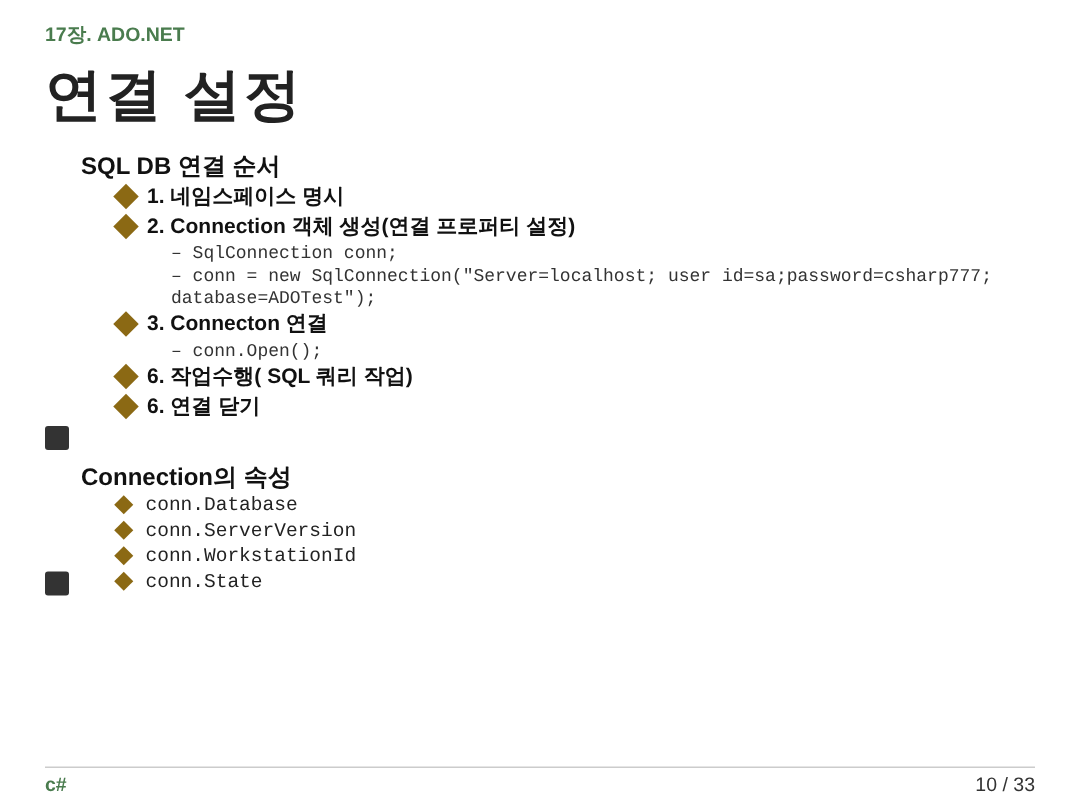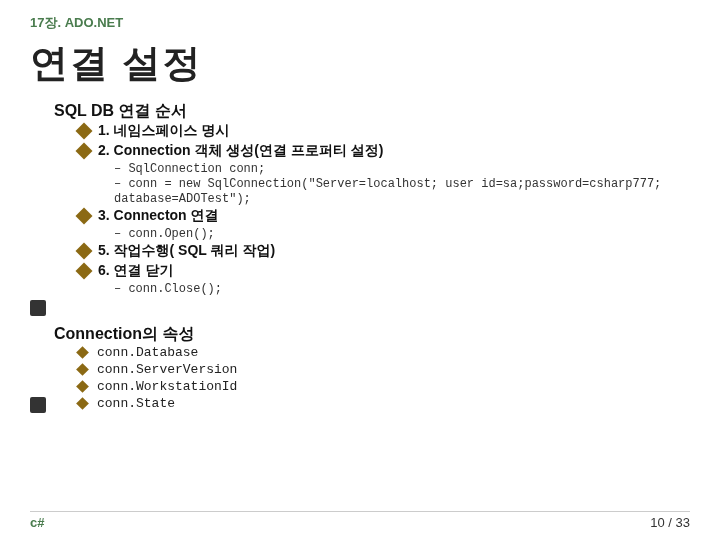--- a/index.html
+++ b/index.html
@@ -175,29 +175,26 @@
         <div class="sub-bullet">
           <div class="sub-bullet-icon"></div>
           <div class="sub-bullet-text">3. Connecton 연결</div>
         </div>
         <div class="code-line indent2">
           <span class="code-text">– conn.Open();</span>
         </div>
 
         <div class="sub-bullet">
           <div class="sub-bullet-icon"></div>
-          <div class="sub-bullet-text">5. 작업수행( SQL 쿼리 작업)</div>
+          <div class="sub-bullet-text">6. 작업수행( SQL 쿼리 작업)</div>
         </div>
 
         <div class="sub-bullet">
           <div class="sub-bullet-icon"></div>
           <div class="sub-bullet-text">6. 연결 닫기</div>
-        </div>
-        <div class="code-line indent2">
-          <span class="code-text">– conn.Close();</span>
         </div>
 
       </div>
     </div>
   </div>
 
   <div class="main-bullet section-block">
     <div class="main-bullet-icon"></div>
     <div>
       <div class="main-bullet-text">Connection의 속성</div>

